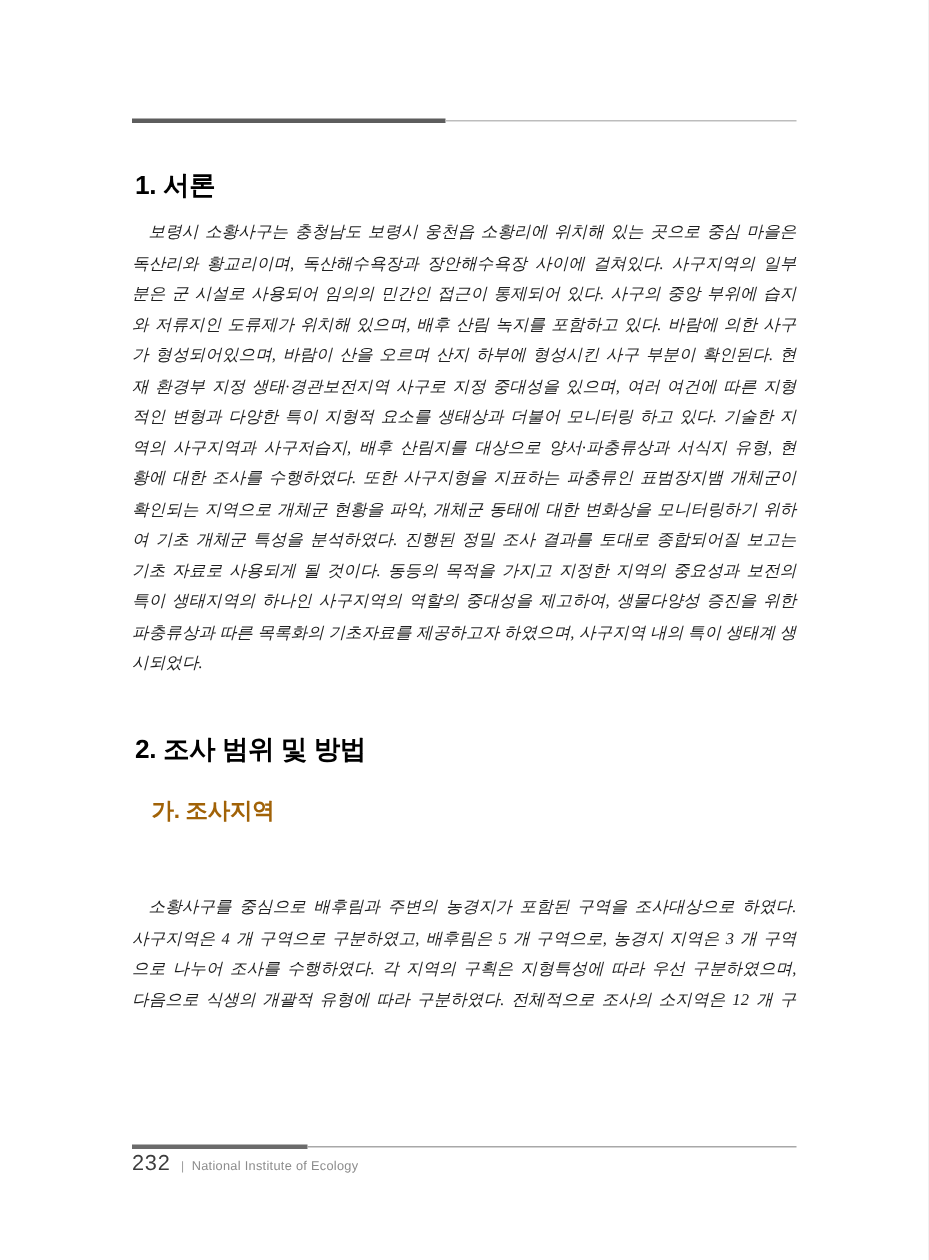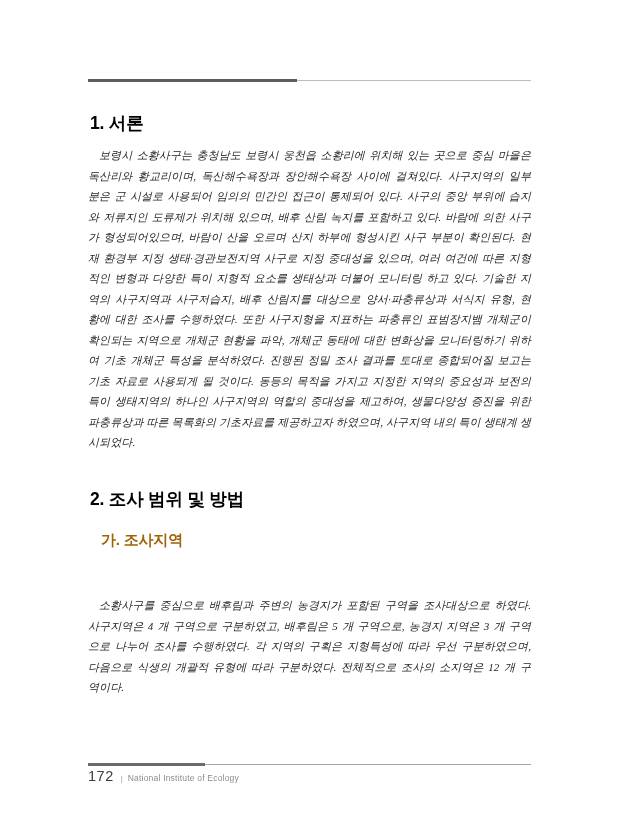--- a/index.html
+++ b/index.html
@@ -158,26 +158,25 @@
     <div class="bline is-last">시되었다.</div>
   </div>
 
   <div class="h1 sec2">2. 조사 범위 및 방법</div>
   <div class="h2">가. 조사지역</div>
   <div class="para p2">
     <div class="bline is-first">소황사구를 중심으로 배후림과 주변의 농경지가 포함된 구역을 조사대상으로 하였다.</div>
     <div class="bline">사구지역은 4 개 구역으로 구분하였고, 배후림은 5 개 구역으로, 농경지 지역은 3 개 구역</div>
     <div class="bline">으로 나누어 조사를 수행하였다. 각 지역의 구획은 지형특성에 따라 우선 구분하였으며,</div>
     <div class="bline">다음으로 식생의 개괄적 유형에 따라 구분하였다. 전체적으로 조사의 소지역은 12 개 구</div>
-    <div class="bline is-last">역이다.</div>
   </div>
 
   <div class="rule footer-rule">
     <span class="dark"></span>
       <span class="light"></span>
   </div>
   <div class="footer">
-    <span class="page-num">172</span>
+    <span class="page-num">232</span>
     <span class="divider">|</span>
     <span class="institute">National Institute of Ecology</span>
   </div>
 
 </div>
 
 </body></html>

